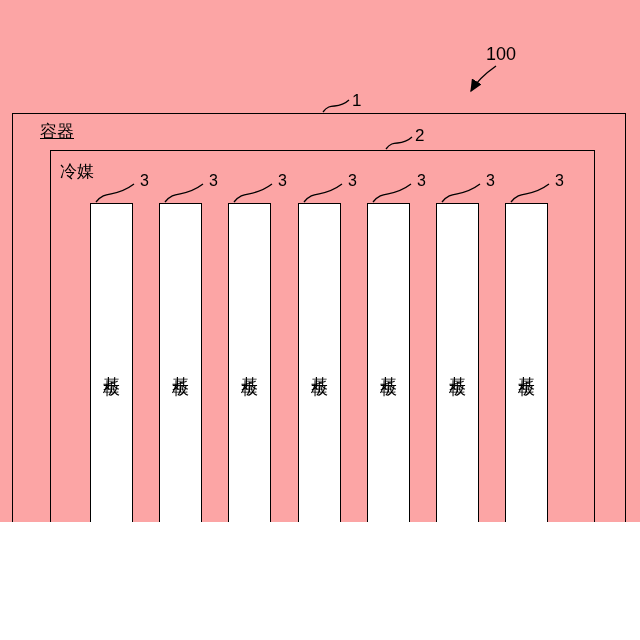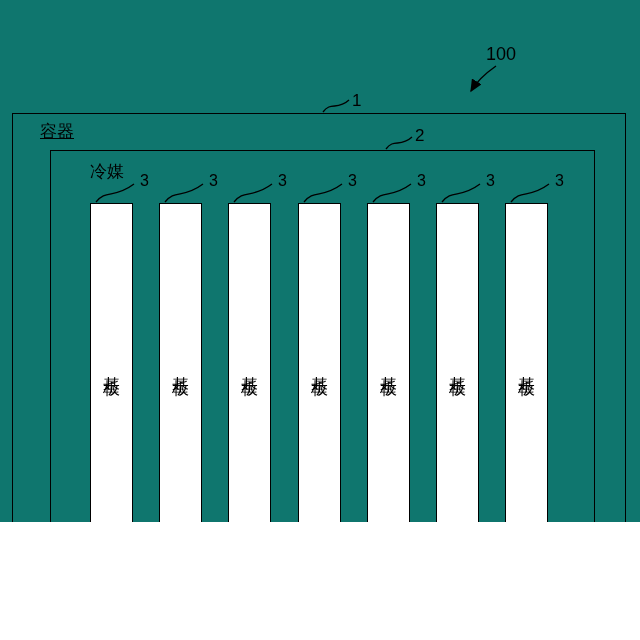--- a/index.html
+++ b/index.html
@@ -5,21 +5,21 @@
   html, body {
     margin: 0;
     padding: 0;
     background: #ffffff;
     font-family: "Liberation Sans", "DejaVu Sans", sans-serif;
   }
   .canvas {
     position: relative;
     width: 640px;
     height: 522px;
-    background: #0f766e;
+    background: #fca5a5;
     overflow: hidden;
     color: #000;
   }
   .rect {
     position: absolute;
     border: 1.6px solid #000;
     background: transparent;
     box-sizing: border-box;
   }
   .outer-rect  { left: 12px;  top: 113px; width: 614px; height: 512px; }
@@ -129,21 +129,21 @@
   </svg>
 
   <span class="txt" style="left:486px; top:44px; font-size:18px;">100</span>
 
   <span class="txt" style="left:352px; top:91px;">1</span>
 
   <span class="txt" style="left:40px; top:120px;text-decoration:underline;">容器</span>
 
   <span class="txt" style="left:415px; top:126px;">2</span>
 
-  <span class="txt" style="left:60px; top:160px;margin-left:30px;">冷媒</span>
+  <span class="txt" style="left:60px; top:160px;">冷媒</span>
 
   <span class="ref ref3 r0">3</span>
   <span class="ref ref3 r1">3</span>
   <span class="ref ref3 r2">3</span>
   <span class="ref ref3 r3">3</span>
   <span class="ref ref3 r4">3</span>
   <span class="ref ref3 r5">3</span>
   <span class="ref ref3 r6">3</span>
 
 </div>

